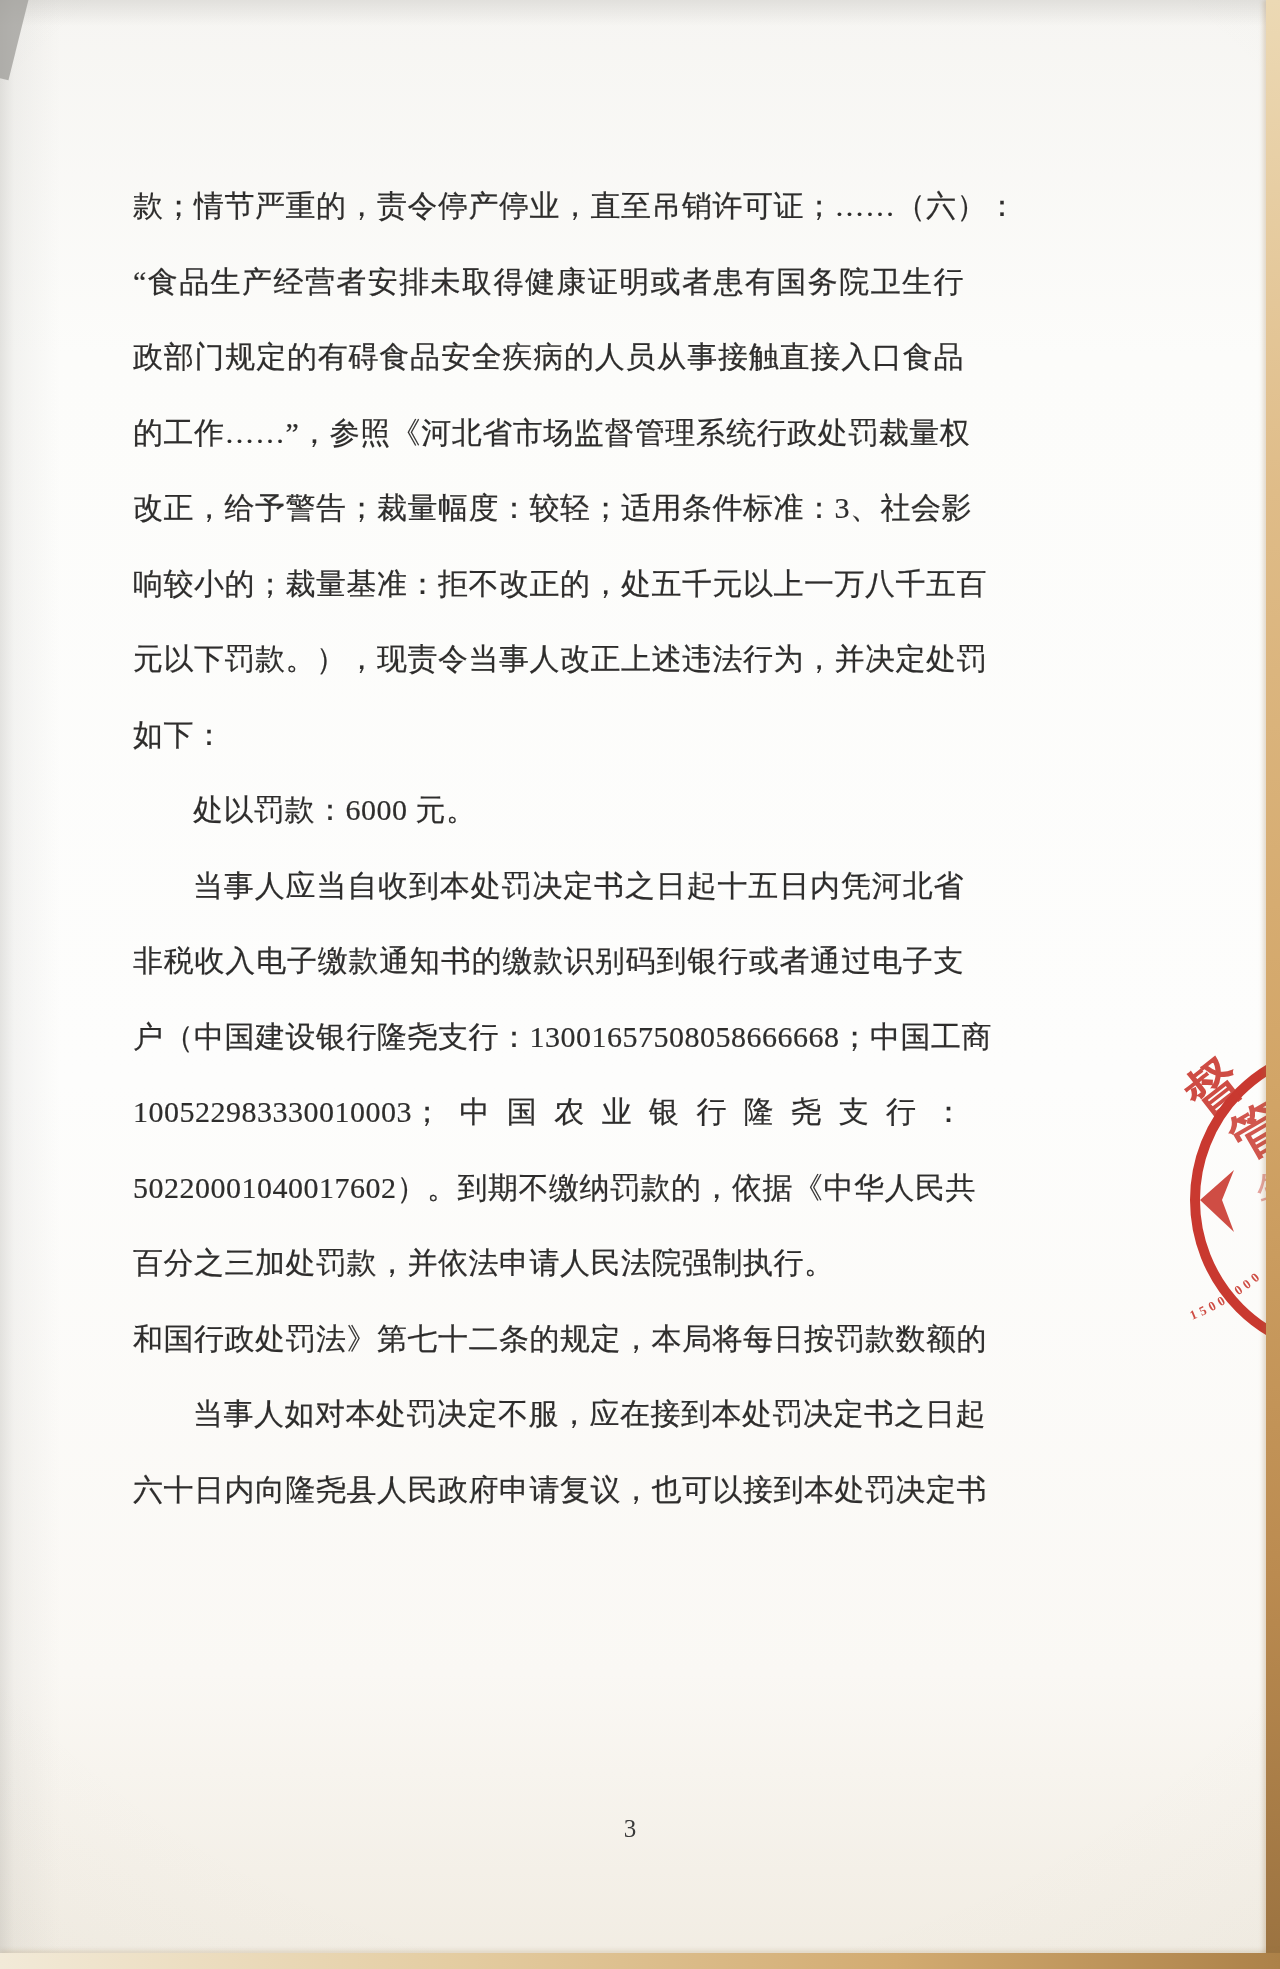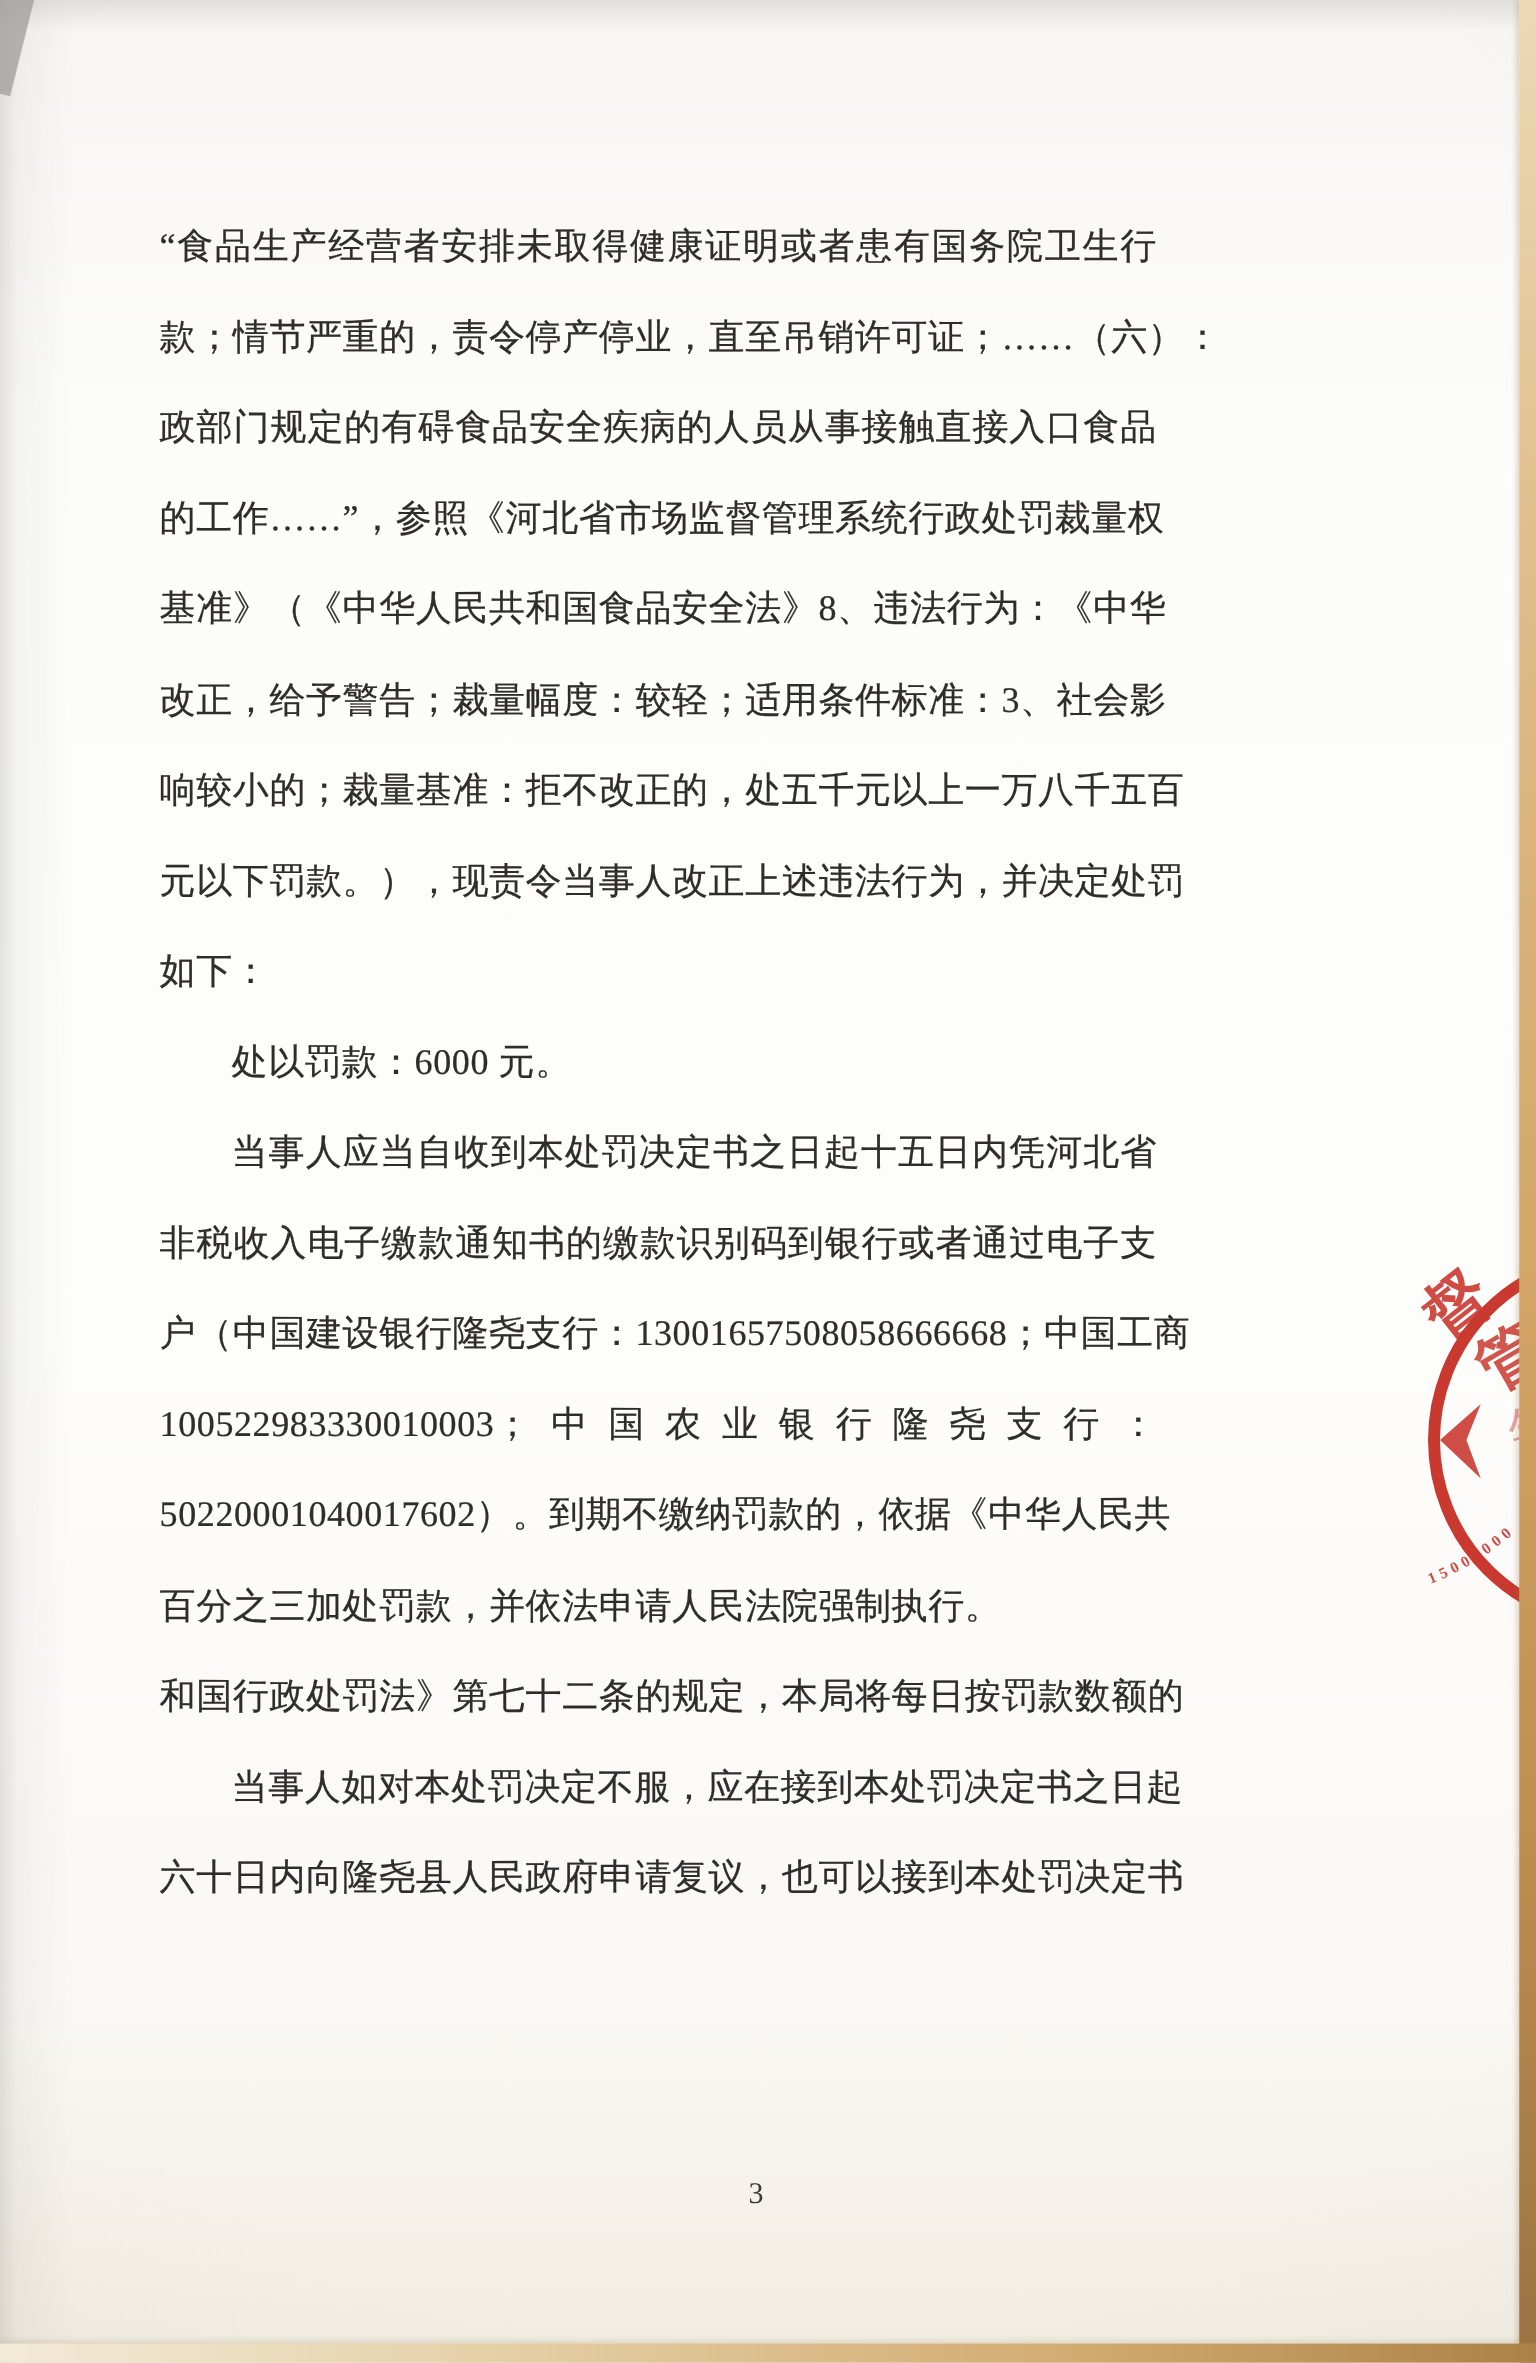--- a/index.html
+++ b/index.html
@@ -60,25 +60,24 @@
   }
   .stamp svg{display:block;}
 </style>
 </head>
 <body>
 
 <div class="photo">
   <div class="paper">
 
     <div class="text-block" id="text-block">
+        <div class="line">款；情节严重的，责令停产停业，直至吊销许可证；……（六）：</div>
         <div class="line">“食品生产经营者安排未取得健康证明或者患有国务院卫生行</div>
-        <div class="line">款；情节严重的，责令停产停业，直至吊销许可证；……（六）：</div>
         <div class="line">政部门规定的有碍食品安全疾病的人员从事接触直接入口食品</div>
         <div class="line">的工作……”，参照《河北省市场监督管理系统行政处罚裁量权</div>
-        <div class="line">基准》（《中华人民共和国食品安全法》8、违法行为：《中华</div>
         <div class="line">改正，给予警告；裁量幅度：较轻；适用条件标准：3、社会影</div>
         <div class="line">响较小的；裁量基准：拒不改正的，处五千元以上一万八千五百</div>
         <div class="line">元以下罚款。），现责令当事人改正上述违法行为，并决定处罚</div>
         <div class="line left">如下：</div>
         <div class="line indent left">处以罚款：6000 元。</div>
         <div class="line indent">当事人应当自收到本处罚决定书之日起十五日内凭河北省</div>
         <div class="line">非税收入电子缴款通知书的缴款识别码到银行或者通过电子支</div>
         <div class="line">户（中国建设银行隆尧支行：13001657508058666668；中国工商</div>
         <div class="line">100522983330010003；中国农业银行隆尧支行：</div>
         <div class="line">50220001040017602）。到期不缴纳罚款的，依据《中华人民共</div>

